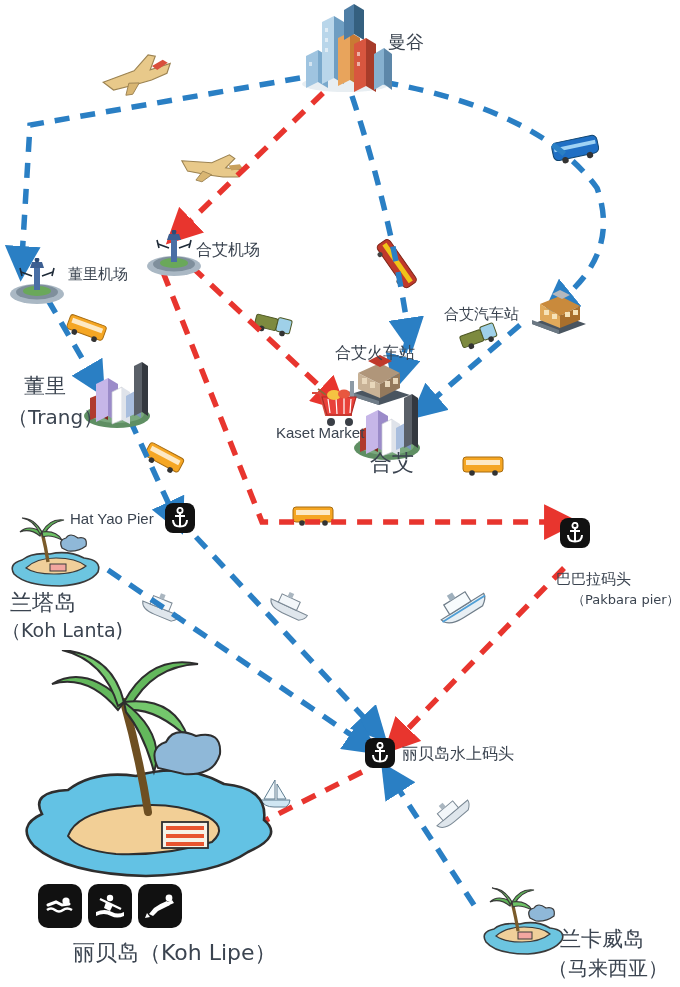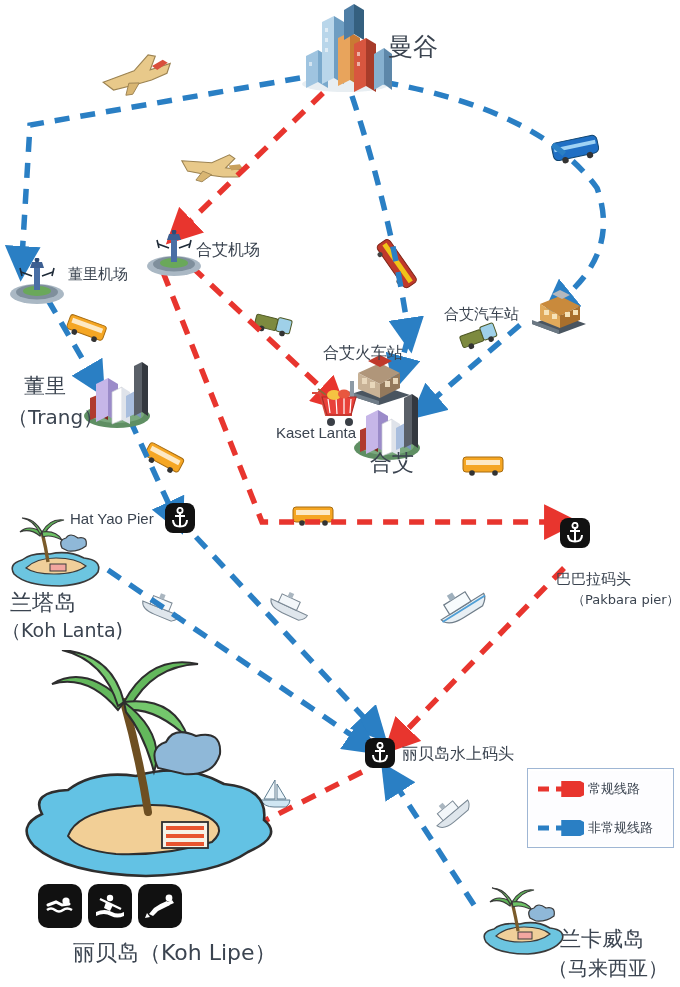--- a/index.html
+++ b/index.html
@@ -209,21 +209,21 @@
       <g fill="#ffffff" opacity=".55">
         <rect x="33" y="24" width="3" height="4"></rect>
           <rect x="33" y="34" width="3" height="4"></rect>
         <rect x="33" y="44" width="3" height="4"></rect>
           <rect x="65" y="48" width="3" height="4"></rect>
         <rect x="65" y="58" width="3" height="4"></rect>
           <rect x="17" y="58" width="3" height="4"></rect>
       </g>
     </svg>
   </div>
-  <div class="lbl lbl-cn" style="left:388px;top:30px;font-size:25px;">曼谷</div>
+  <div class="lbl lbl-cn" style="left:388px;top:30px;font-size:18px;">曼谷</div>
 
   <div class="node" style="left:8px;top:258px;">
     <svg width="58" height="48" viewBox="0 0 58 48">
       <ellipse cx="29" cy="36" rx="27" ry="10" fill="#aab8c4"></ellipse>
       <ellipse cx="29" cy="34" rx="21" ry="7.5" fill="#7f8f9c"></ellipse>
       <ellipse cx="29" cy="33" rx="14" ry="5" fill="#6aa85a"></ellipse>
       <rect x="26" y="10" width="6" height="22" fill="#4a6fa5"></rect>
       <path d="M22,10 L36,10 L34,4 L24,4 Z" fill="#3d5f92"></path>
       <circle cx="29" cy="2" r="2.4" fill="#2c4a75"></circle>
       <path d="M13,14 L24,18 M45,14 L34,18" stroke="#1f2b38" stroke-width="1.6"></path>
@@ -293,37 +293,37 @@
       <g fill="#e8d7bb">
           <rect x="18" y="23" width="5" height="6"></rect>
           <rect x="26" y="27" width="5" height="6"></rect>
       <rect x="41" y="26" width="5" height="6"></rect>
           <rect x="49" y="23" width="5" height="6"></rect>
         </g>
       <path d="M24,6 L36,0 L48,6 L36,12 Z" fill="#c0392b"></path>
       <rect x="6" y="26" width="4" height="16" fill="#8d9aa5"></rect>
     </svg>
   </div>
-  <div class="lbl lbl-cn" style="left:323px;top:343px;font-size:16px;">合艾火车站</div>
+  <div class="lbl lbl-cn" style="left:335px;top:343px;font-size:16px;">合艾火车站</div>
 
   <div class="node" style="left:306px;top:385px;">
     <svg width="58" height="46" viewBox="0 0 58 46">
       <path d="M6,8 L14,8 L20,30 L46,30" stroke="#d64c3f" stroke-width="2.2" fill="none"></path>
       <path d="M16,12 L50,12 L45,30 L21,30 Z" fill="#e8413a" stroke="#b02c26" stroke-width="1.2"></path>
       <g stroke="#ffffff" stroke-width="1.2">
         <path d="M22,14 L24,28 M30,13 L31,29 M38,13 L38,29 M45,14 L44,28"></path>
       </g>
       <circle cx="25" cy="37" r="4" fill="#3a3f46"></circle>
         <circle cx="43" cy="37" r="4" fill="#3a3f46"></circle>
       <ellipse cx="28" cy="10" rx="7" ry="5" fill="#f5c242"></ellipse>
       <ellipse cx="38" cy="9" rx="6" ry="4.5" fill="#e8573f"></ellipse>
       <path d="M12,4 L20,10" stroke="#8a6a3a" stroke-width="1.6"></path>
     </svg>
   </div>
-  <div class="lbl" style="left:276px;top:424px;font-size:15px;">Kaset Lanta</div>
+  <div class="lbl" style="left:276px;top:424px;font-size:15px;">Kaset Market</div>
 
   <div class="node" style="left:348px;top:390px;">
     <svg width="78" height="72" viewBox="0 0 78 72">
       <ellipse cx="39" cy="58" rx="33" ry="12" fill="#5f8f63"></ellipse>
       <ellipse cx="39" cy="56" rx="27" ry="9" fill="#7aa87e"></ellipse>
       <path d="M12,40 L22,36 L22,58 L12,62 Z" fill="#b03a2e"></path>
       <path d="M22,36 L30,40 L30,62 L22,58 Z" fill="#7d2a20"></path>
       <path d="M18,26 L30,20 L30,58 L18,64 Z" fill="#c6b6e8"></path>
       <path d="M30,20 L40,26 L40,64 L30,58 Z" fill="#9b8bc9"></path>
       <path d="M34,34 L44,29 L44,62 L34,66 Z" fill="#ffffff" stroke="#c9ccd4" stroke-width=".7"></path>
@@ -444,42 +444,14 @@
       <path d="M34,18 Q26,4 14,4 Q26,6 32,20 Z" fill="#6dc265" stroke="#3a3a3a" stroke-width="1.2"></path>
       <path d="M34,18 Q42,4 56,6 Q42,8 36,21 Z" fill="#5fb358" stroke="#3a3a3a" stroke-width="1.2"></path>
       <path d="M34,18 Q48,16 54,26 Q42,20 35,23 Z" fill="#6dc265" stroke="#3a3a3a" stroke-width="1.2"></path>
       <path d="M52,34 Q48,26 56,24 Q60,18 68,24 Q78,22 76,32 Q68,38 58,37 Z" fill="#8fb8d8" stroke="#3a3a3a" stroke-width="1.2"></path>
       <rect x="40" y="48" width="14" height="7" fill="#f2a6a0" stroke="#3a3a3a" stroke-width="1"></rect>
     </svg>
   </div>
   <div class="lbl lbl-cn" style="left:560px;top:925px;font-size:21px;">兰卡威岛</div>
   <div class="lbl lbl-cn" style="left:548px;top:955px;font-size:20px;">（马来西亚）</div>
 
-  <div id="legend">
-    <div class="leg-row">
-      <div class="leg-dash">
-        <svg width="48" height="16" viewBox="0 0 48 16">
-          <defs>
-              <marker id="lg-red" viewBox="0 0 12 12" refX="3" refY="6" markerWidth="7" markerHeight="7" orient="auto">
-            <path d="M0,0 L12,6 L0,12 Z" fill="#e8352e"></path>
-              </marker>
-            </defs>
-          <path d="M2,8 L34,8" stroke="#e8352e" stroke-width="5" stroke-dasharray="11,7" marker-end="url(#lg-red)"></path>
-        </svg>
-      </div>
-      <span class="leg-txt lbl-cn">常规线路</span>
-    </div>
-    <div class="leg-row">
-      <div class="leg-dash">
-        <svg width="48" height="16" viewBox="0 0 48 16">
-          <defs>
-              <marker id="lg-blue" viewBox="0 0 12 12" refX="3" refY="6" markerWidth="7" markerHeight="7" orient="auto">
-            <path d="M0,0 L12,6 L0,12 Z" fill="#2a7fc4"></path>
-              </marker>
-            </defs>
-          <path d="M2,8 L34,8" stroke="#2a7fc4" stroke-width="5" stroke-dasharray="11,7" marker-end="url(#lg-blue)"></path>
-        </svg>
-      </div>
-      <span class="leg-txt lbl-cn">非常规线路</span>
-    </div>
-  </div>
 
 </div>
 
 </body></html>

